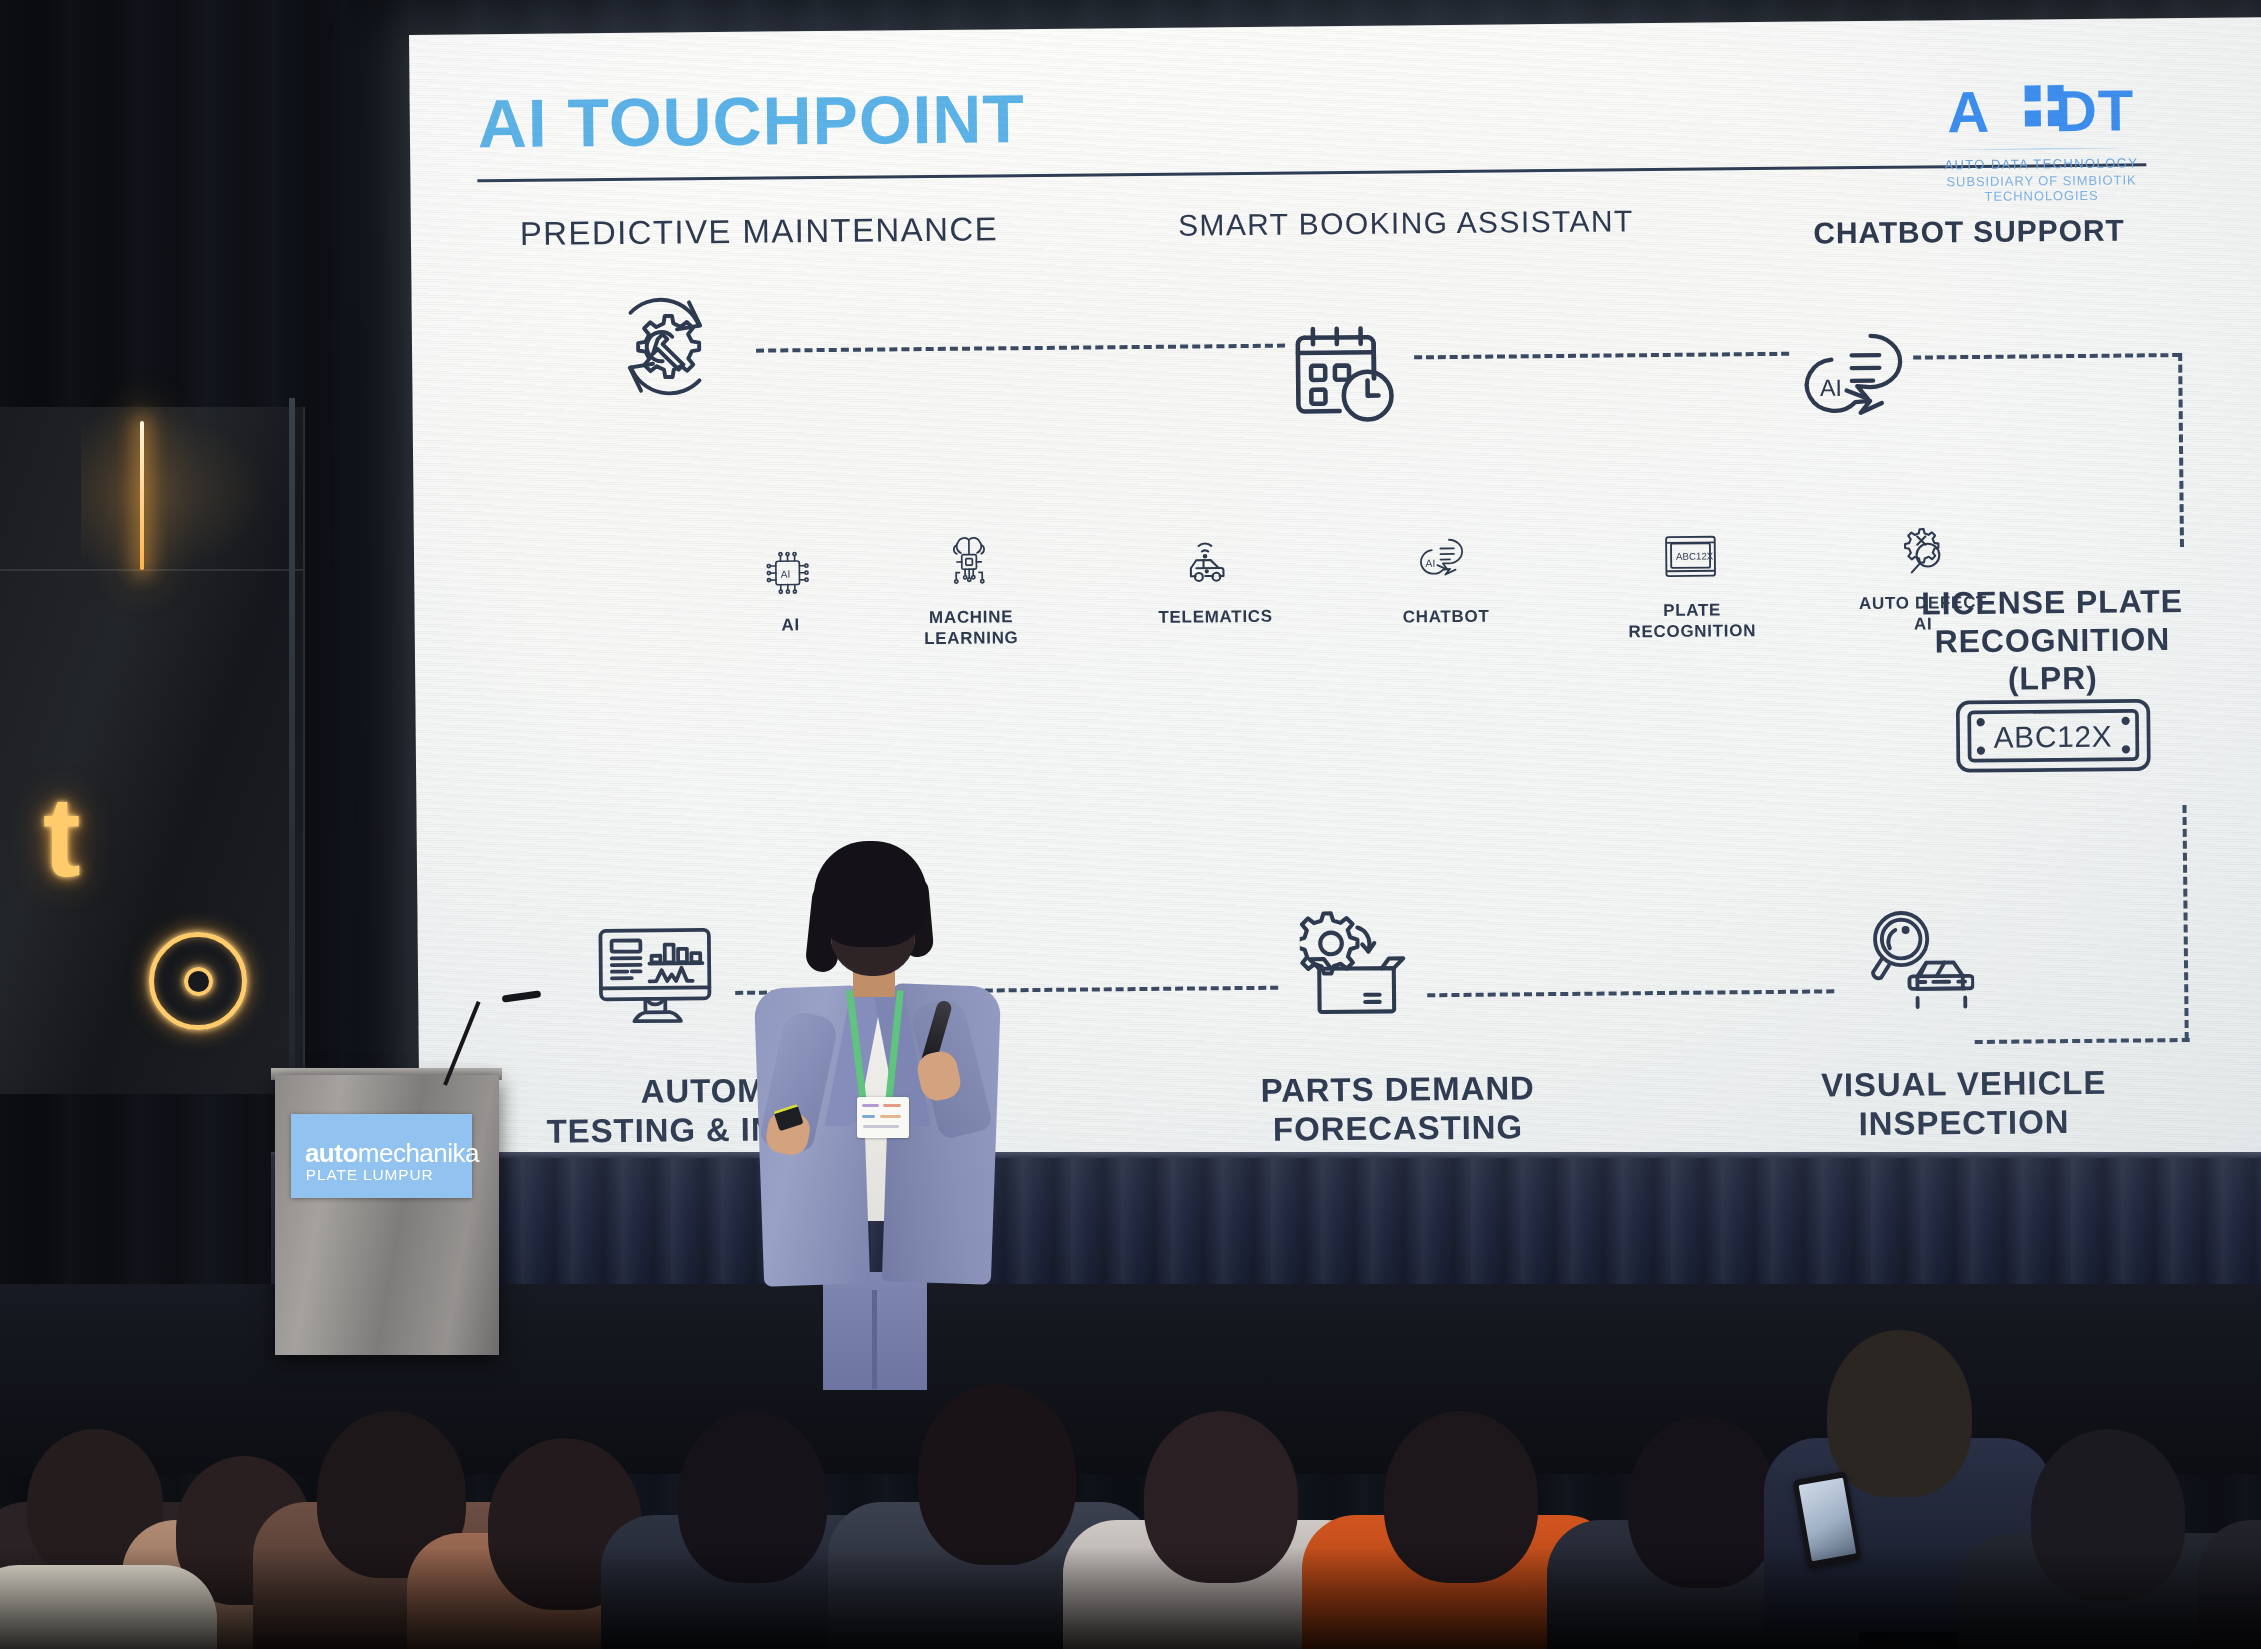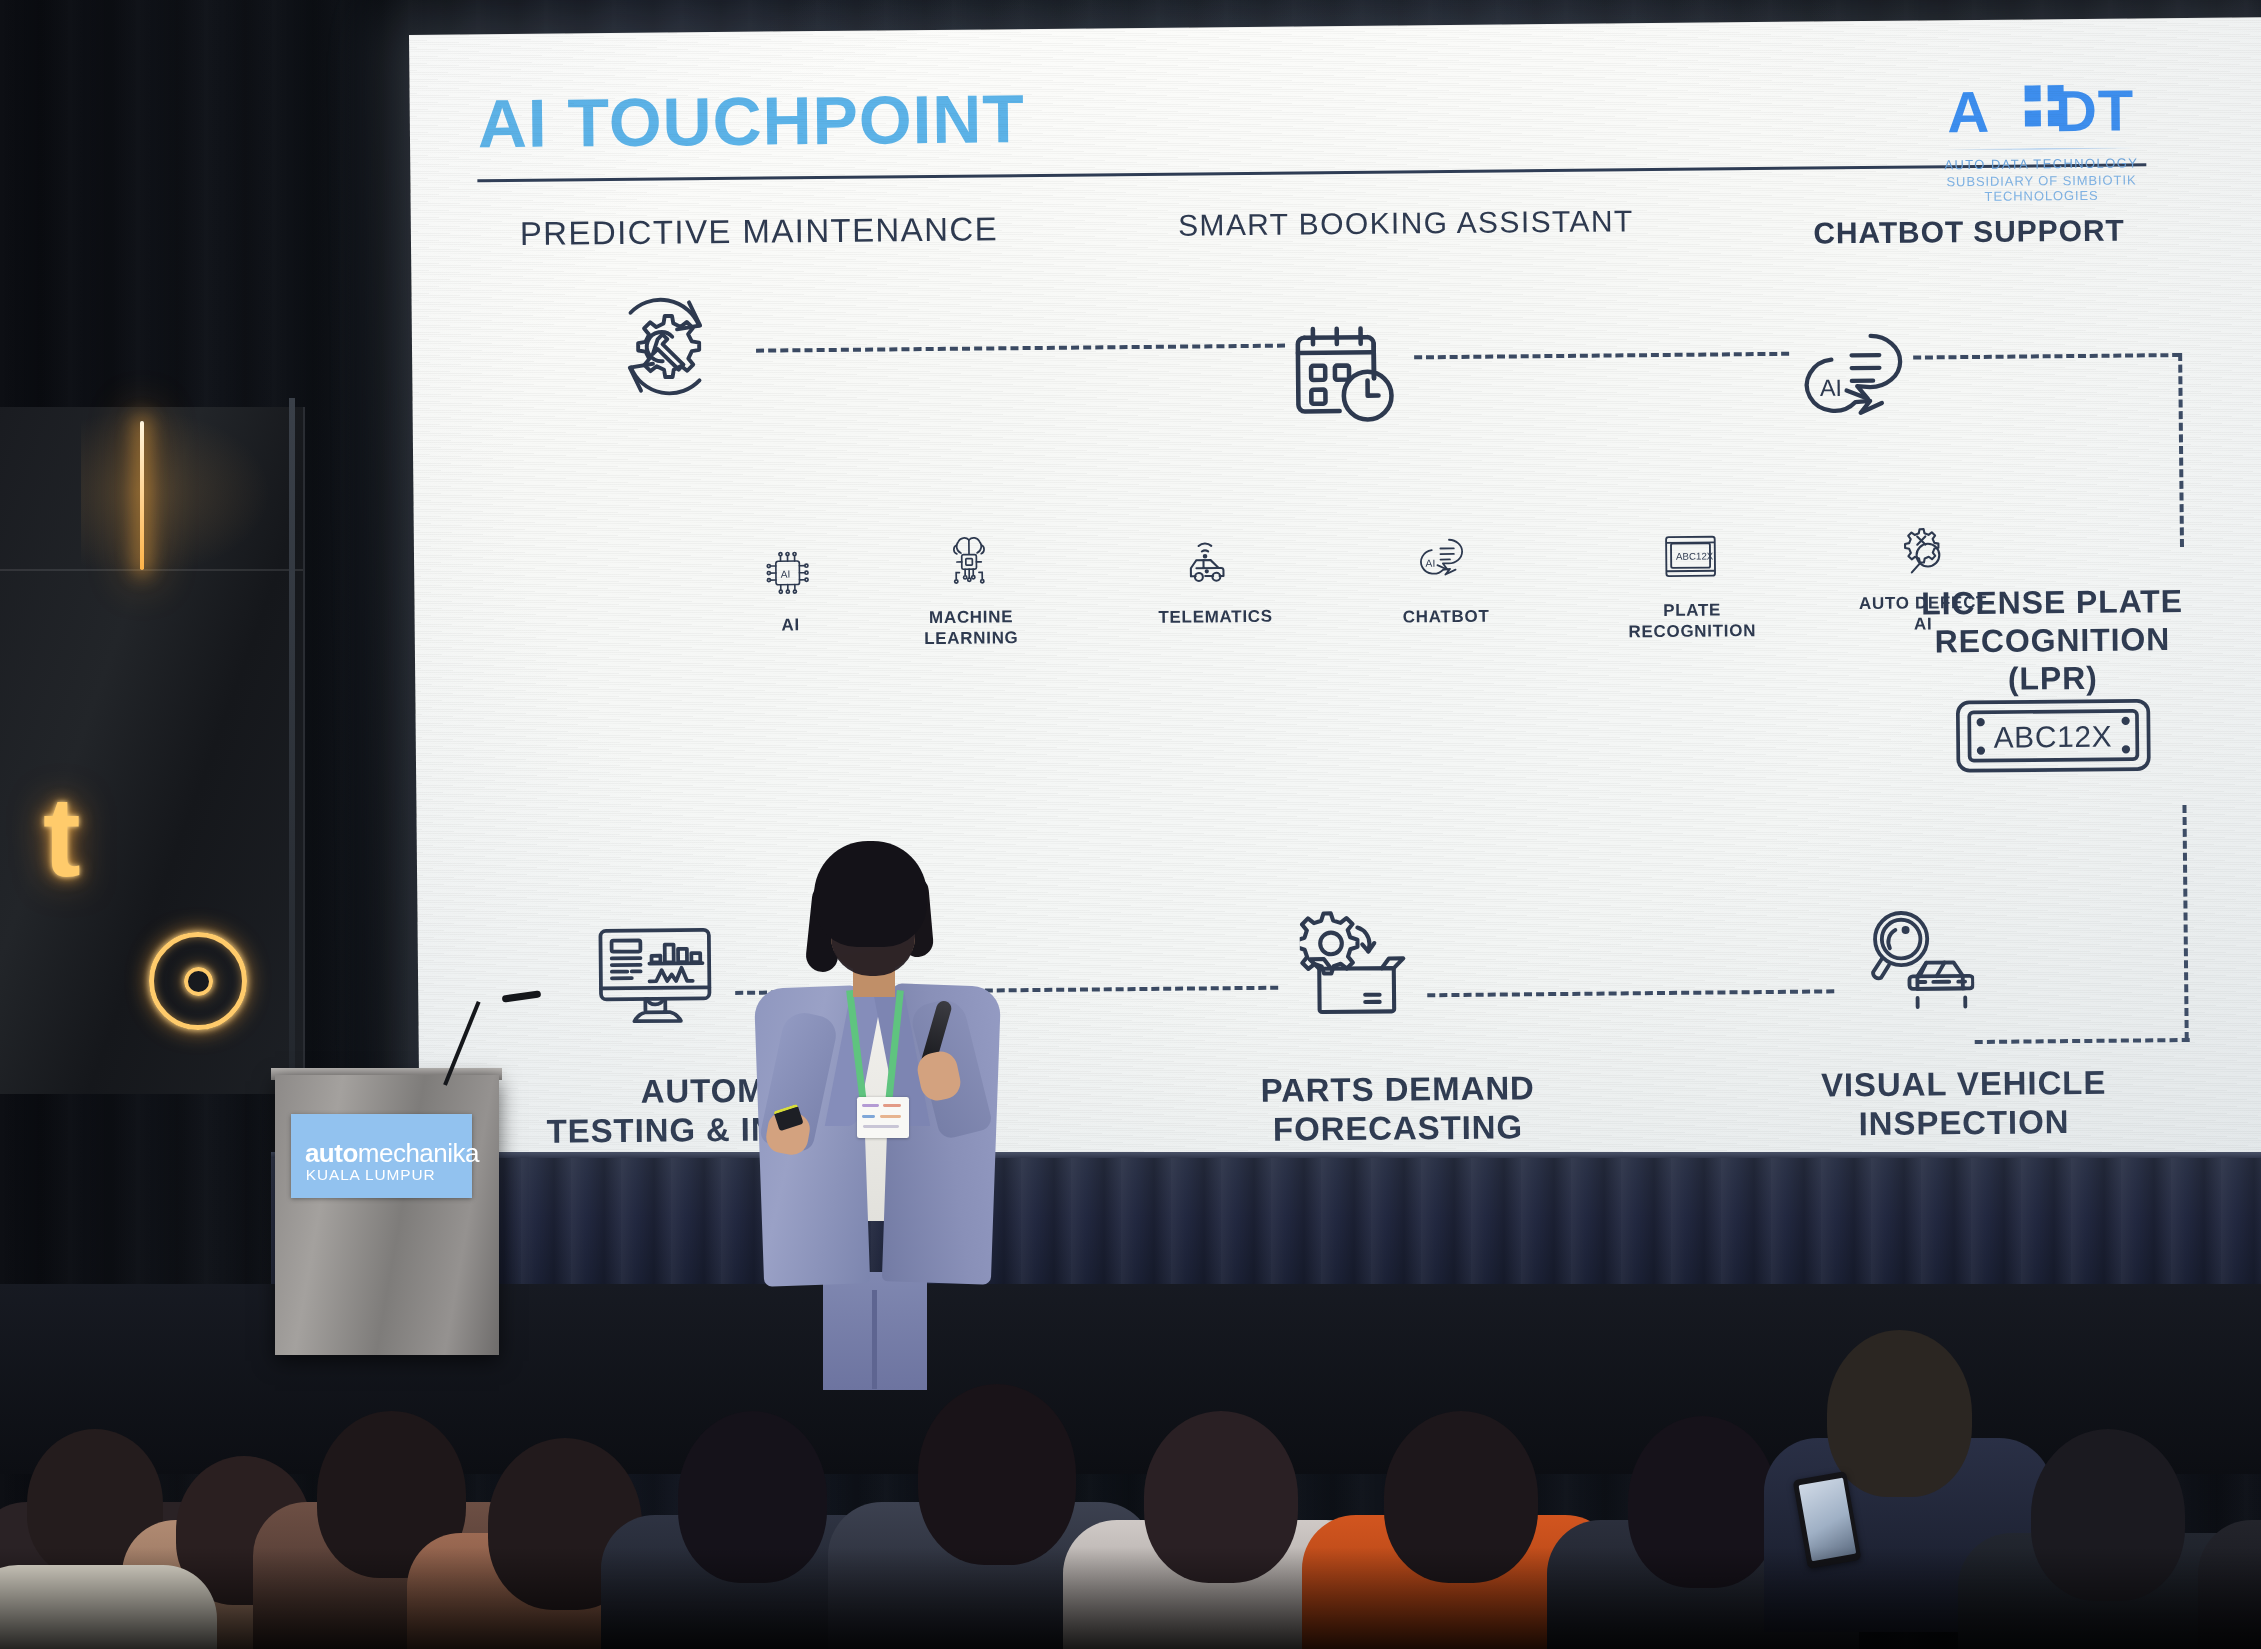--- a/index.html
+++ b/index.html
@@ -600,21 +600,21 @@
   <div class="stage-lip"></div>
   <div class="stage-front">
     <div class="stage-pleats"></div>
   </div>
   <div class="stage-floor"></div>
 
   <div class="podium-top"></div>
   <div class="podium">
     <div class="podium-sign">
       <div class="sign-line1"><b>auto</b><span>mechanika</span></div>
-      <div class="sign-line2">KUALA LUMPUR</div>
+      <div class="sign-line2">PLATE LUMPUR</div>
     </div>
   </div>
   <div class="mic-stand"></div>
   <div class="mic-head"></div>
 
   <div class="speaker">
     <div class="sp-legs"></div>
     <div class="sp-leg-gap"></div>
     <div class="sp-shirt"></div>
     <div class="sp-jacket-l"></div>

